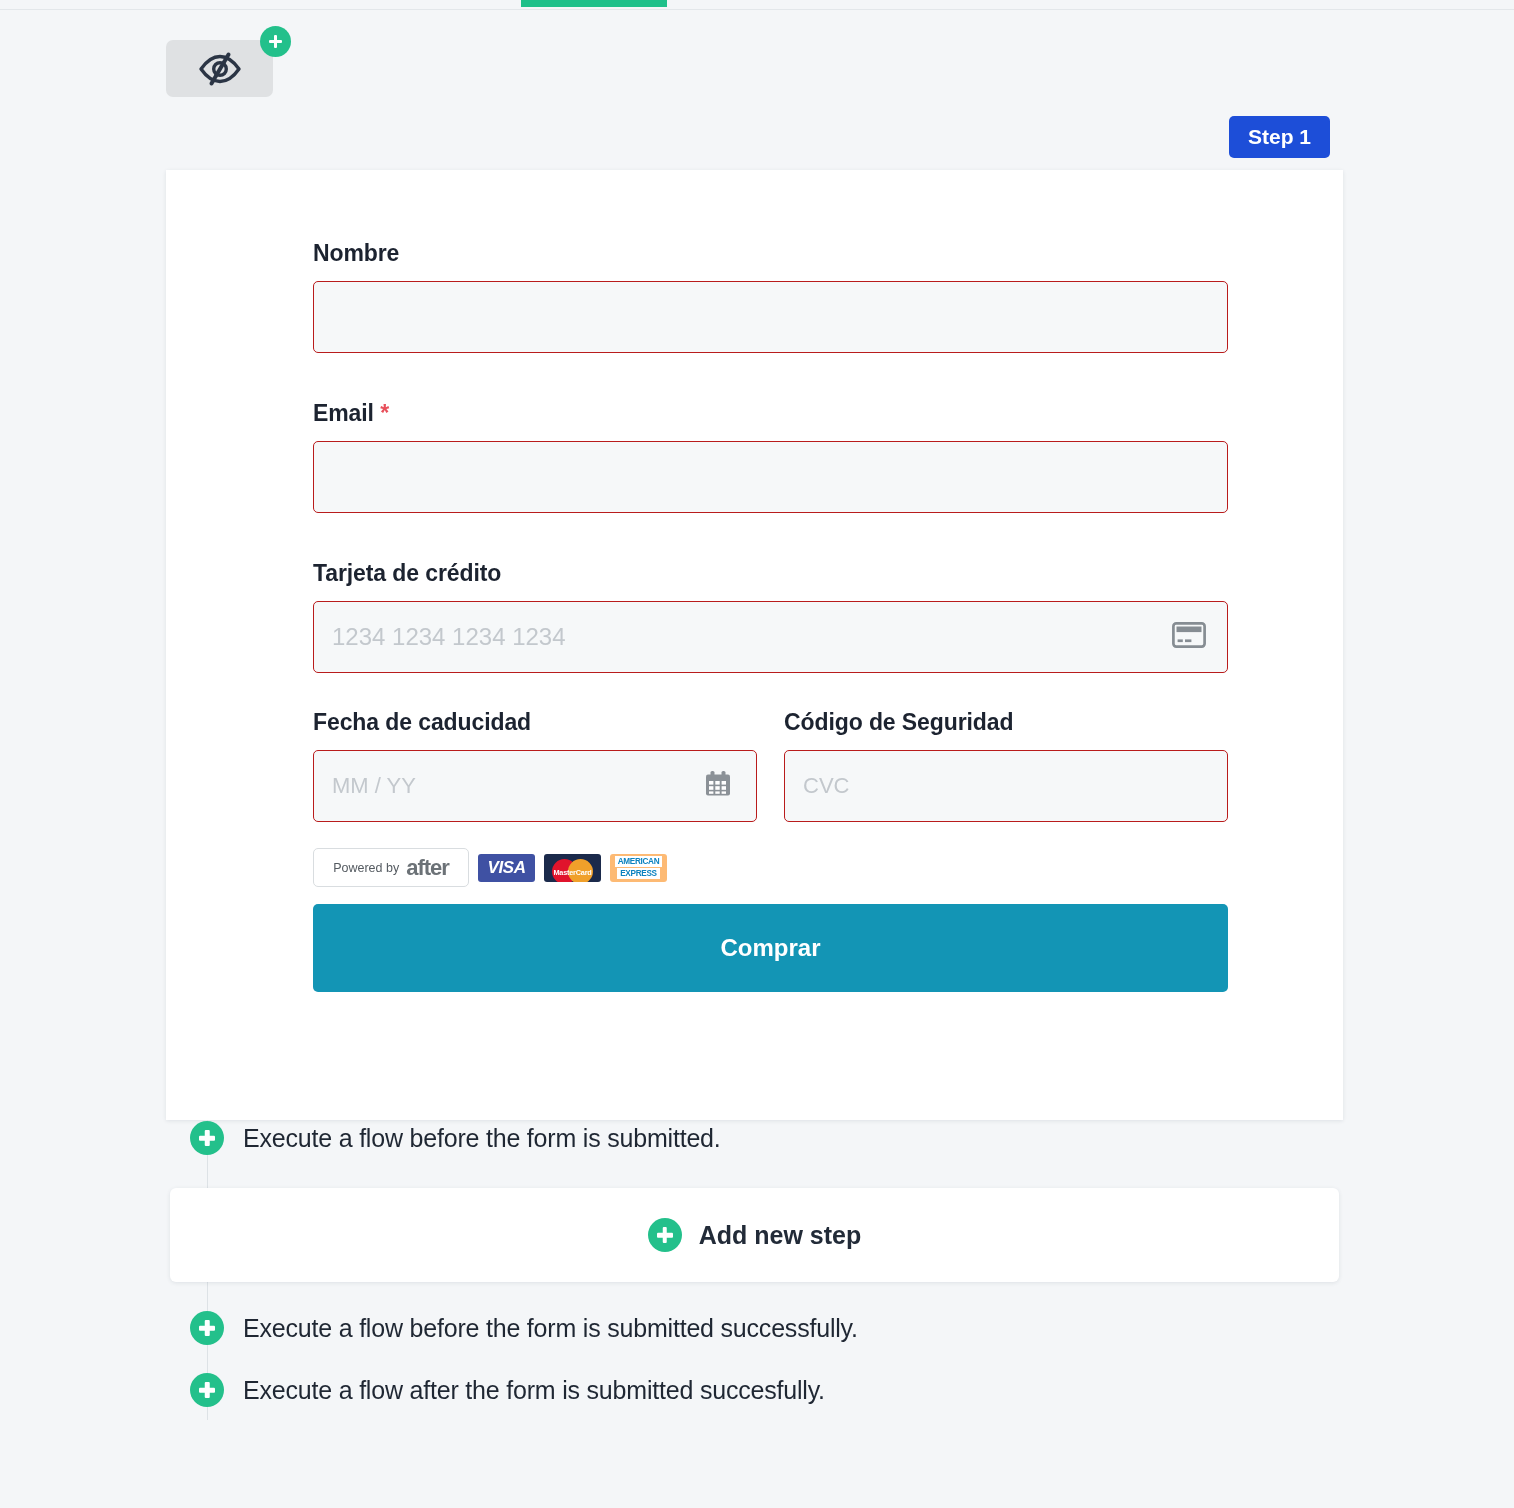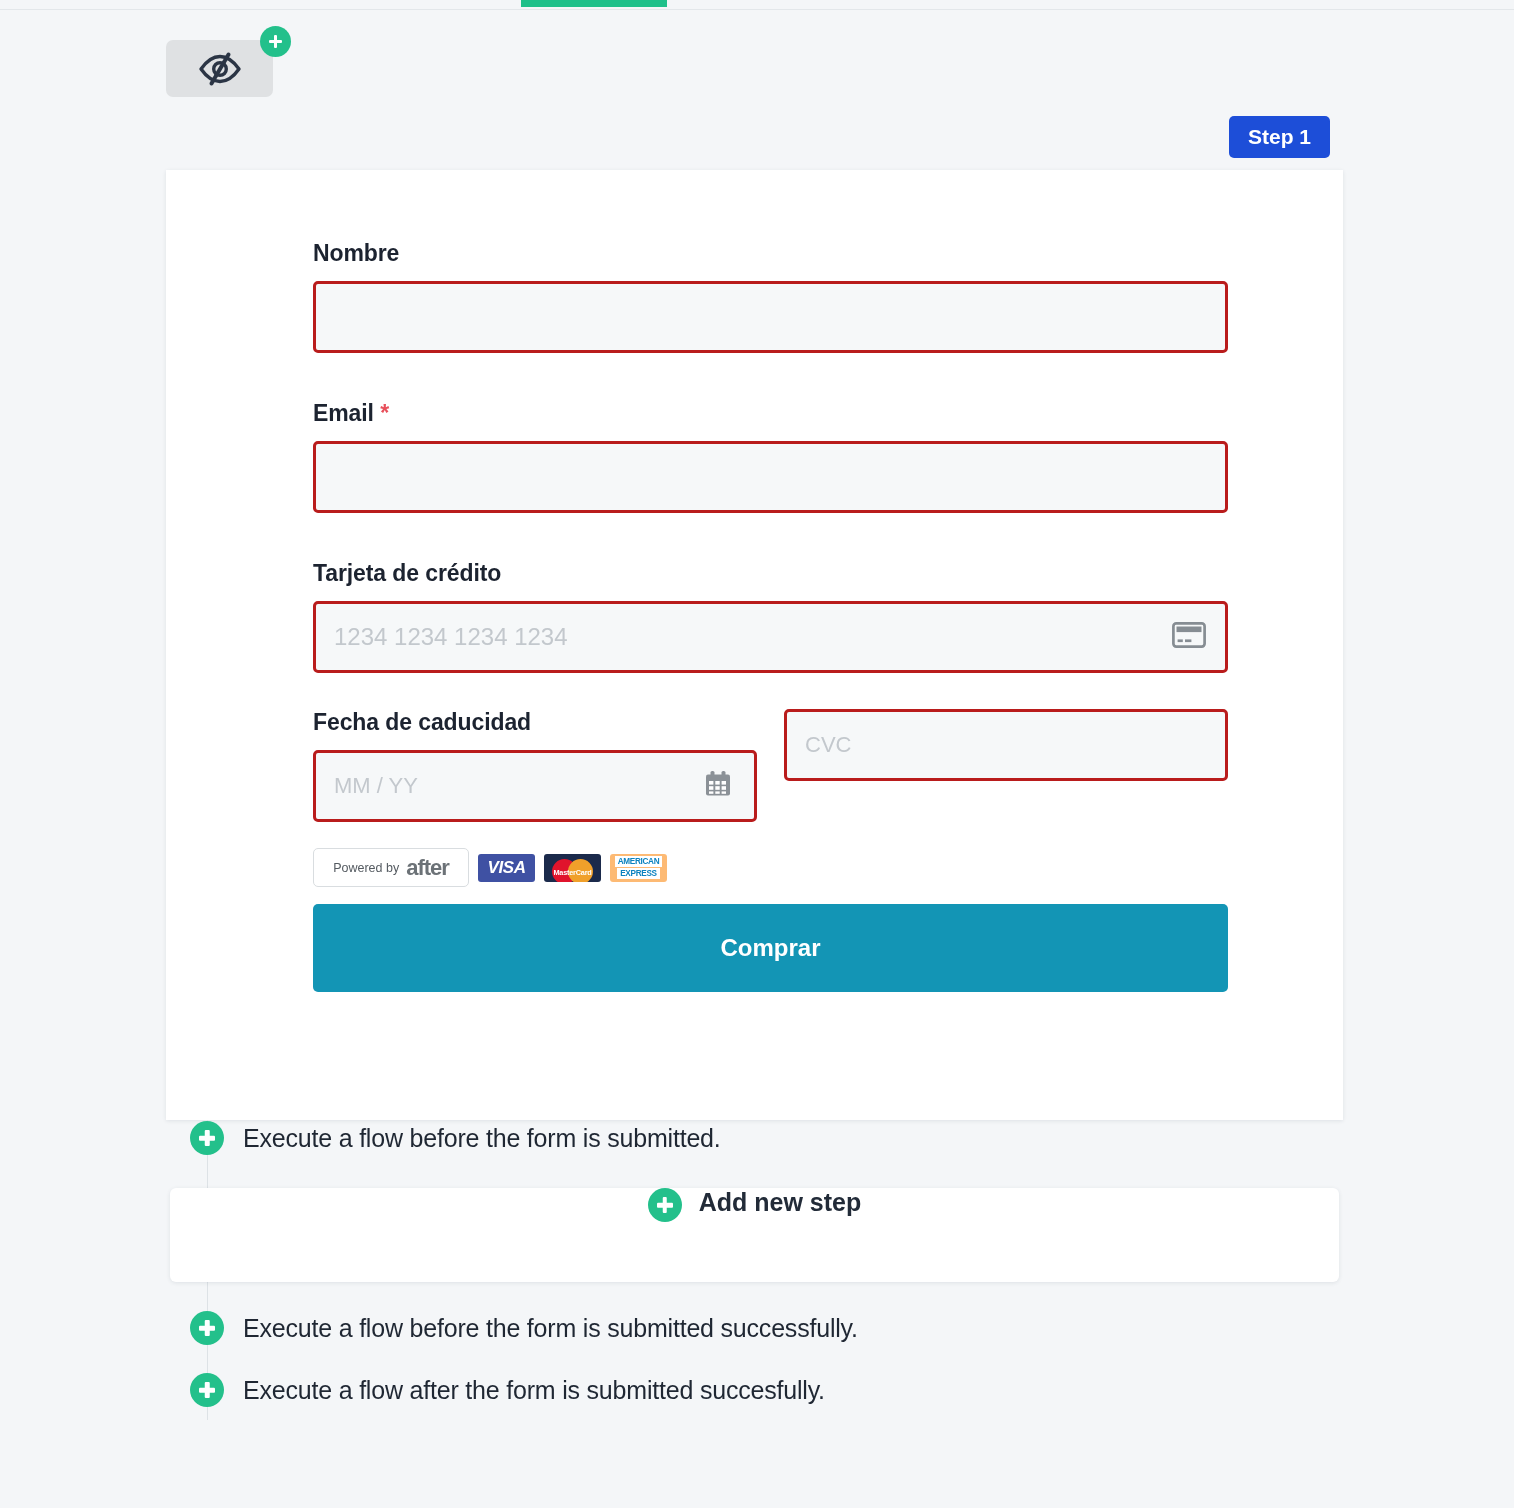--- a/index.html
+++ b/index.html
@@ -63,21 +63,21 @@
 
   .field-label {
     font-size: 23px; font-weight: bold; color: #1c2330;
     margin-bottom: 14px; letter-spacing: -.1px;
   }
   .req { color: #e8505b; font-weight: bold; }
 
   .txt-input {
     width: 915px; height: 72px;
     background: #f6f8f9;
-    border: 3px solid #b91c1c;
+    border: 1px solid #b91c1c;
     border-radius: 5px;
     font-size: 22px; color: #3c4450;
     padding: 0 18px;
     font-family: "Liberation Sans", sans-serif;
     outline: none;
   }
   .txt-input::placeholder { color: #c3c8cd; }
   .gap-lg { height: 47px; }
   .gap-md { height: 36px; }
 
@@ -163,21 +163,21 @@
   .r1 { top: 1121px; }
   .r2 { top: 1311px; }
   .r3 { top: 1373px; }
 
   
   .add-step-card {
     position: absolute; left: 170px; top: 1188px;
     width: 1169px; height: 94px;
     background: #fff; border-radius: 6px;
     box-shadow: 0 1px 4px rgba(30,50,70,.10);
-    display: flex; align-items: flex-start; justify-content: center; gap: 17px;
+    display: flex; align-items: center; justify-content: center; gap: 17px;
     cursor: pointer;
   }
   .add-step-label { font-size: 25px; font-weight: bold; color: #222b38; }
 </style>
 </head>
 <body>
 
 <div class="top-strip">
   <div class="tab-indicator"></div>
 </div>
@@ -249,20 +249,21 @@
                   <rect x="18.6" y="17.2" width="4.4" height="3.6"></rect>
                 <rect x="6" y="22.4" width="4.4" height="2.4"></rect>
                   <rect x="12.3" y="22.4" width="4.4" height="2.4"></rect>
                   <rect x="18.6" y="22.4" width="4.4" height="2.4"></rect>
               </g>
             </svg>
           </span>
         </div>
       </div>
       <div class="col">
+        <div class="field-label">Código de Seguridad</div>
         <input class="txt-input" type="text" placeholder="CVC" style="">
       </div>
     </div>
 
     <div class="badges">
       <div class="stripe-badge">
         <span class="stripe-by">Powered by</span>
         <span class="stripe-word">after</span>
       </div>
       <div class="card-badge visa">

